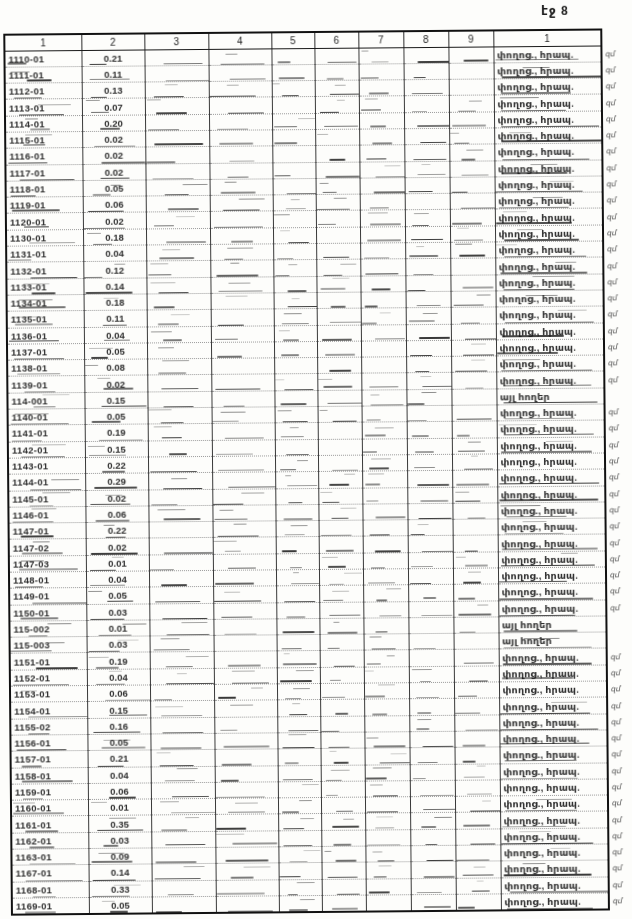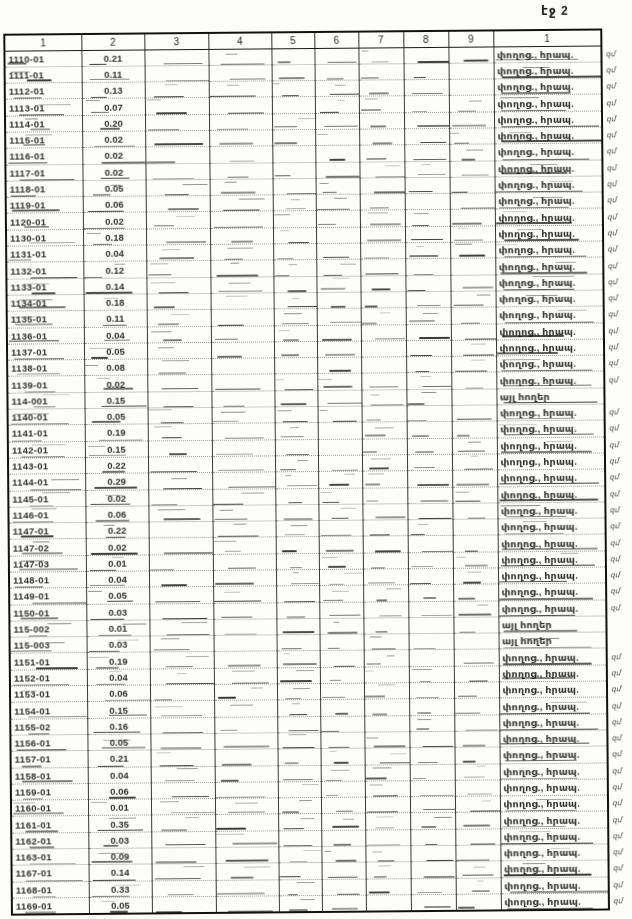--- a/index.html
+++ b/index.html
@@ -42,36 +42,36 @@
   th.br, td.br{border-right:2px solid #161616 !important;}
   table.doc td.c{
     border-left:1px solid #3c3c3c;border-right:1px solid #3c3c3c;
     border-bottom:1px dotted #9a9a9a;
     font-size:9.5px;font-weight:700;color:#333;
   }
   tbody tr:last-child td.c{border-bottom:2px solid #161616;}
   td.code{text-align:left;padding-left:5px;letter-spacing:0.3px;}
   td.val{text-align:center;}
   td.use{font-size:9px;padding-left:3px;letter-spacing:0.2px;color:#2e2e2e;}
-  th.note, td.note{border:none !important;background:transparent;font-family:Liberation Serif, serif;}
+  th.note, td.note{border:none !important;background:transparent;}
   td.note{
     font-size:7.5px;font-weight:400;color:#4c4c4c;
     text-align:left;padding-left:7px;font-style:italic;
   }
   .sm{
     position:absolute;background:#1d1d1d;border-radius:1px;
     filter:blur(0.4px);pointer-events:none;
   }
 </style>
 </head>
 <body>
 
 <div class="page">
   <div class="scan">
-    <div class="page-label">էջ 2</div>
+    <div class="page-label">էջ 8</div>
     <table class="doc">
       <colgroup>
           <col style="width: 77px;">
           <col style="width: 63px;">
           <col style="width: 64px;">
           <col style="width: 63px;">
           <col style="width: 43px;">
           <col style="width: 44px;">
           <col style="width: 45px;">
           <col style="width: 45px;">

